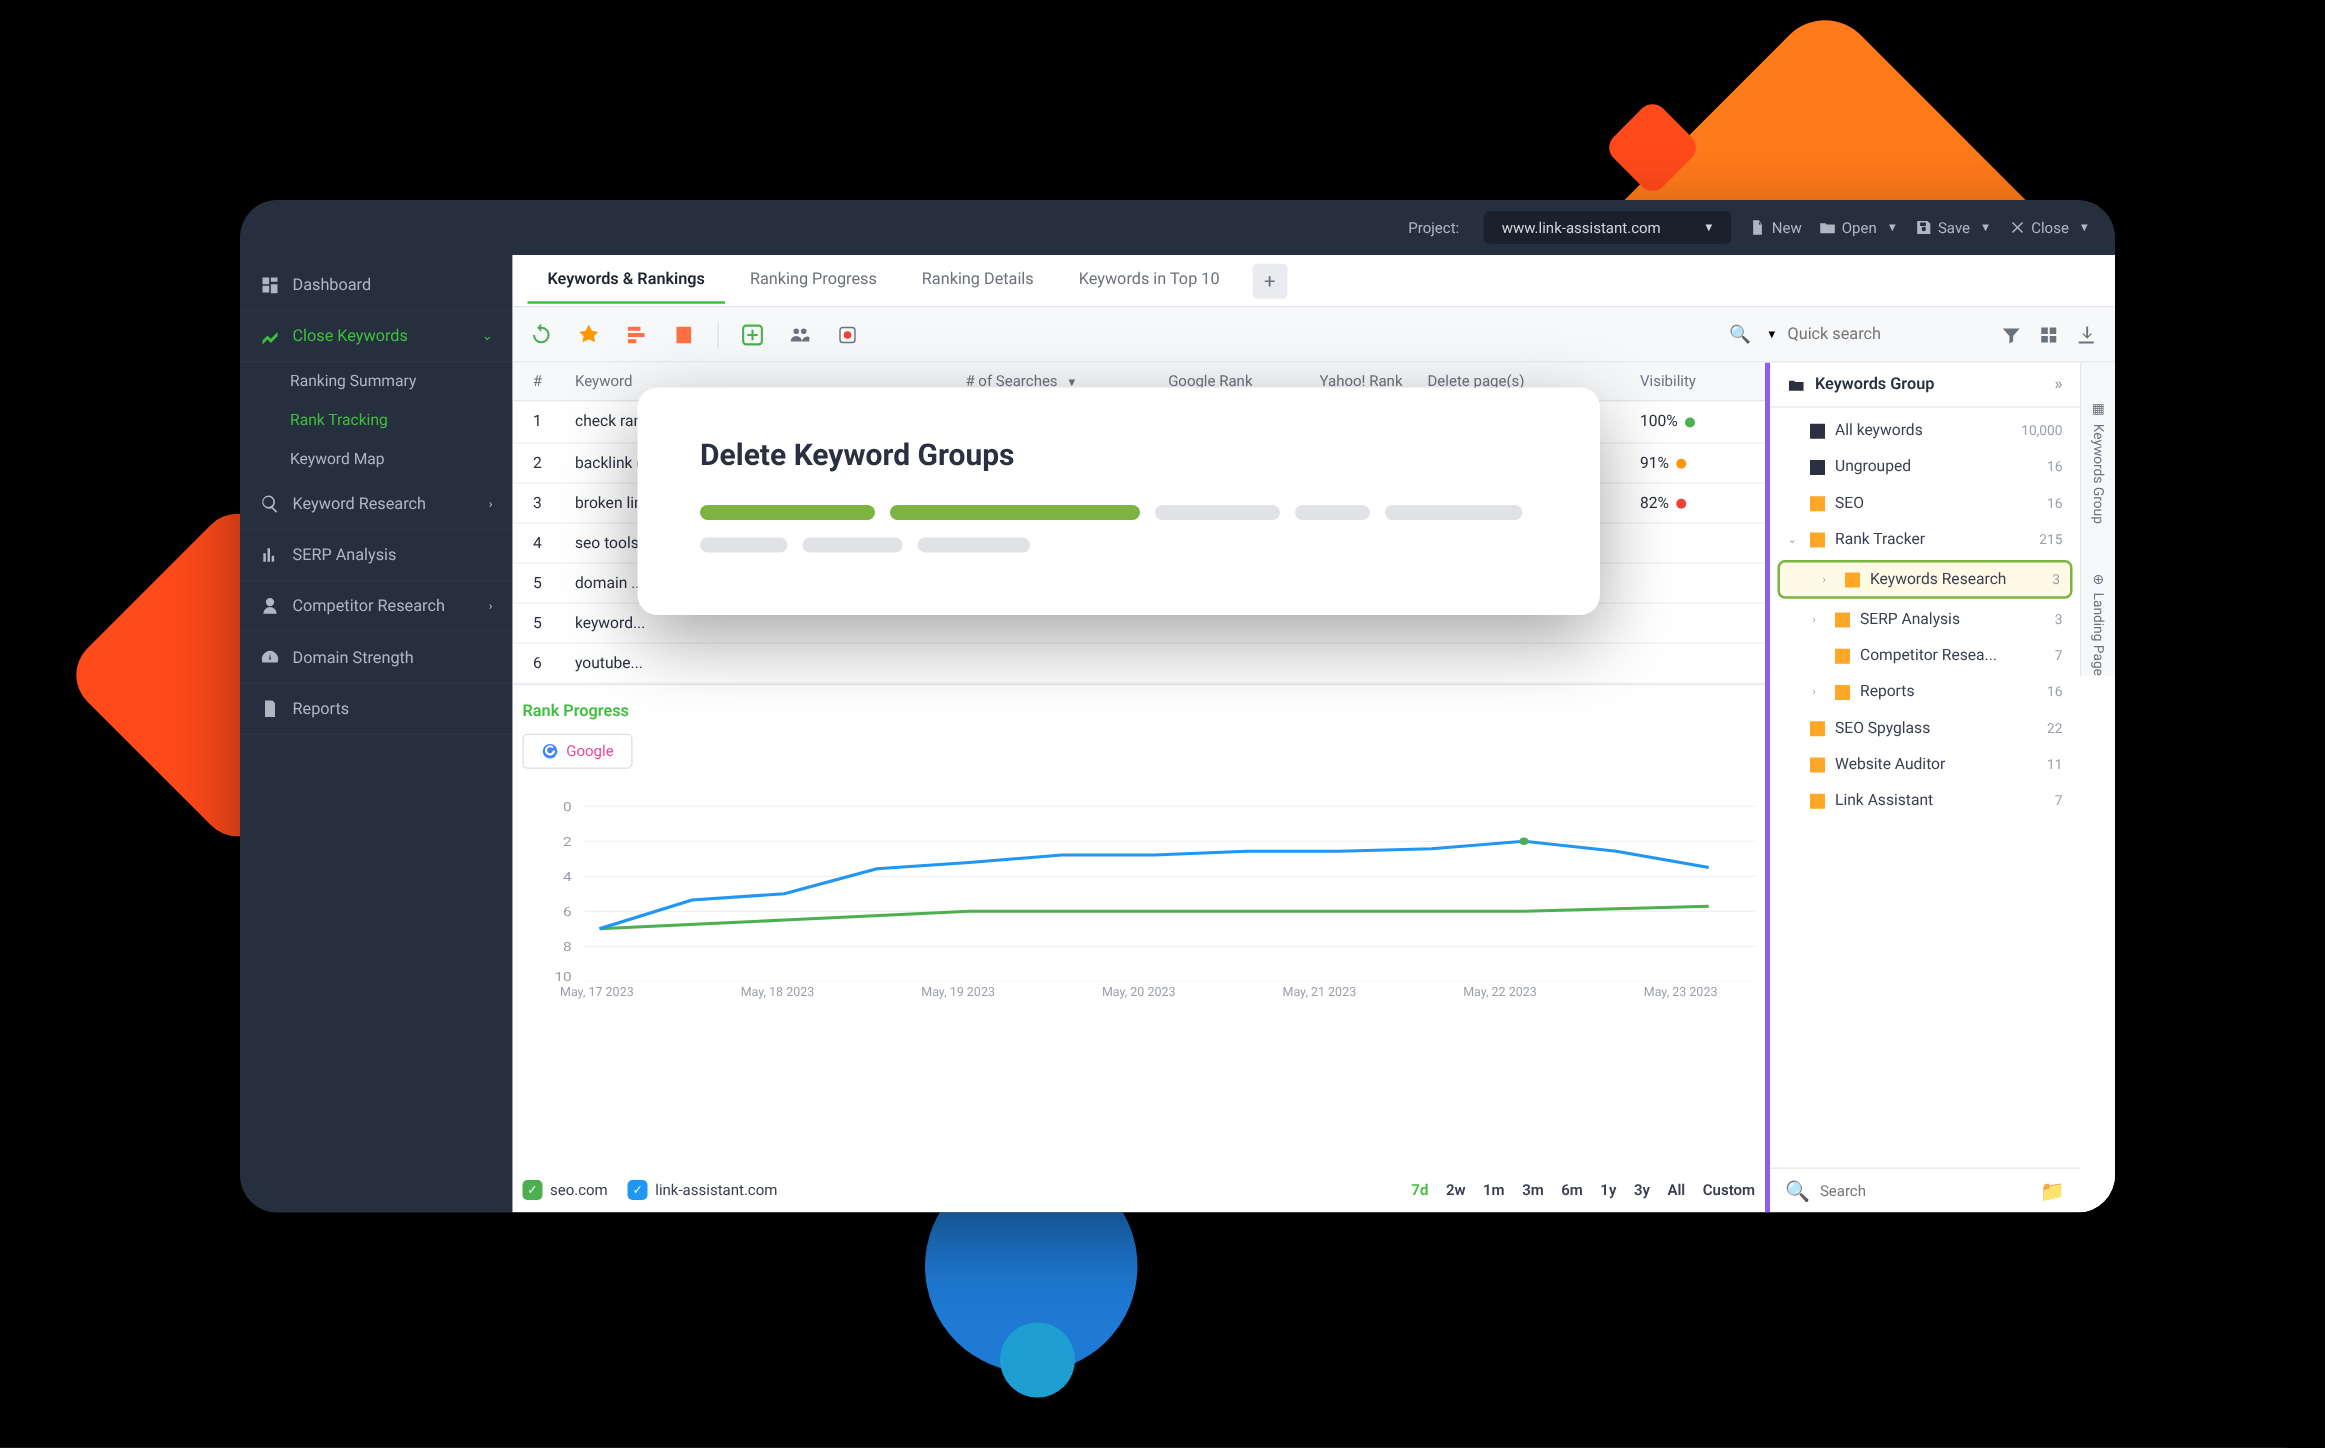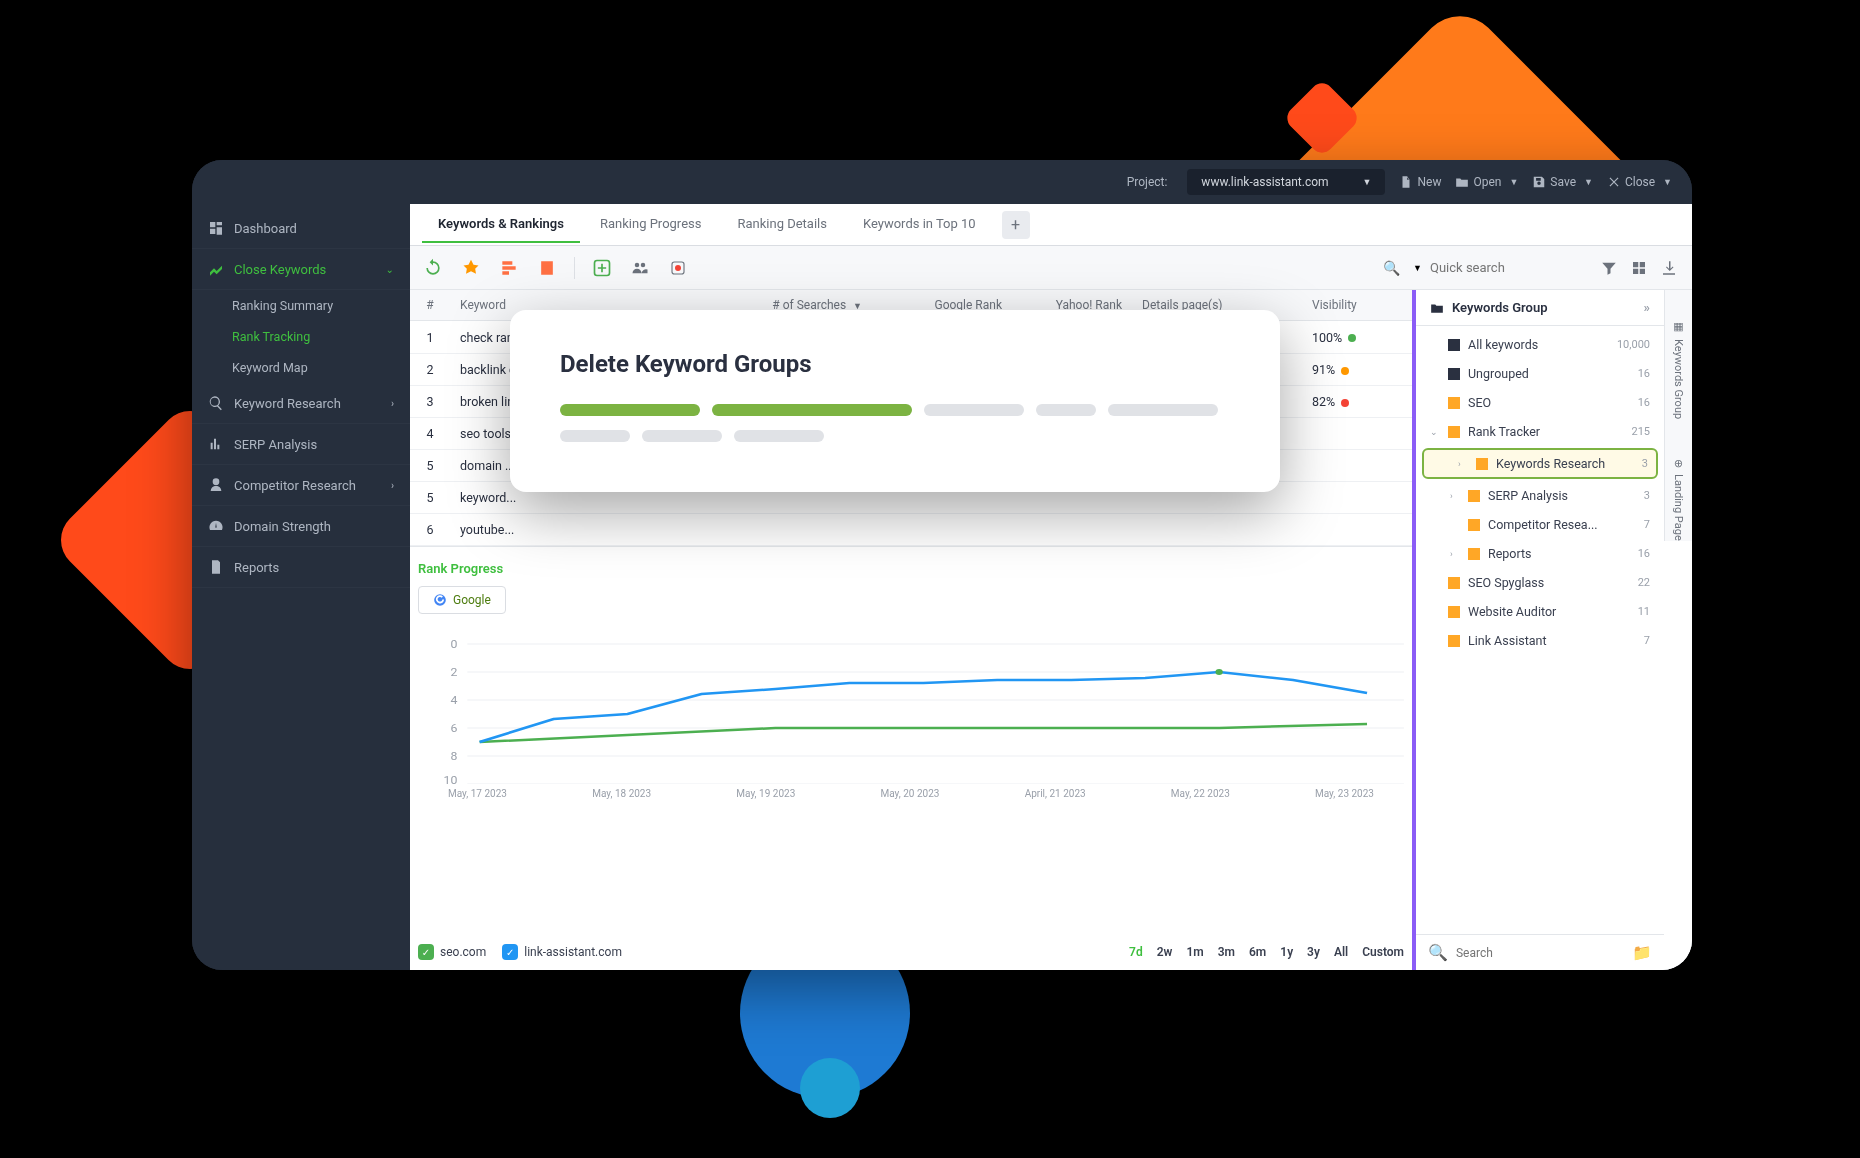--- a/index.html
+++ b/index.html
@@ -65,21 +65,21 @@
 .col-rp{width:170px}
 .col-v{width:110px;text-align:left;padding-right:16px}
 .trow{display:flex;border-bottom:1px solid #eef0f3;font-size:12.5px;color:#2a3040;align-items:center}
 .trow .td a{color:#2a6fd6;text-decoration:none}
 .dot{width:8px;height:8px;border-radius:50%;display:inline-block;margin-left:6px;vertical-align:middle}
 .dot.g{background:#4caf50}.dot.o{background:#ff9800}.dot.r{background:#f44336}
 .crown{color:#c9ccd2;font-size:14px;margin-right:6px}
 .chart-section{flex:1;background:#fff;border-top:1px solid #e3e6ea;padding:14px 8px 10px;display:flex;flex-direction:column}
 .chart-title{font-size:13px;font-weight:600;color:#3fbf3f;margin-bottom:10px}
 .chart-filter{display:flex;margin-bottom:10px}
-.chart-filter .gbtn{border:1px solid #dadde2;padding:6px 14px;font-size:12px;color:#4d7c0f;display:flex;align-items:center;gap:6px;background:#fff;border-radius:4px}
+.chart-filter .gbtn{border:1px solid #dadde2;padding:6px 14px;font-size:12px;color:#ec4899;display:flex;align-items:center;gap:6px;background:#fff;border-radius:4px}
 .chart-area{flex:1;position:relative}
 .chart-svg{width:100%;height:160px}
 .chart-xlabels{display:flex;justify-content:space-between;font-size:10px;color:#9aa0aa;padding:0 30px}
 .chart-footer{display:flex;align-items:center;margin-top:12px;font-size:12px}
 .legend{display:flex;gap:16px}
 .legend .lg{display:flex;align-items:center;gap:6px;color:#3a4050}
 .legend .lg .box{width:16px;height:16px;border-radius:4px;display:flex;align-items:center;justify-content:center;color:#fff;font-size:10px}
 .legend .lg .box.g{background:#4caf50}.legend .lg .box.b{background:#2196f3}
 .ranges{margin-left:auto;display:flex;gap:14px;color:#3a4050;font-weight:600}
 .ranges span{cursor:pointer}
@@ -265,21 +265,21 @@
 
       <div class="content">
         <div class="content-main">
           <div class="table-wrap">
             <div class="thead">
               <div class="th col-n">#</div>
               <div class="th col-kw">Keyword</div>
               <div class="th col-s"><span># of Searches</span> <span class="chev-down">▼</span></div>
               <div class="th col-gr">Google Rank</div>
               <div class="th col-yr">Yahoo! Rank</div>
-              <div class="th col-rp">Details page(s)</div>
+              <div class="th col-rp">Delete page(s)</div>
               <div class="th col-v">Visibility</div>
             </div>
             <div id="tbody">
                 <div class="trow">
                   <div class="td col-n">1</div>
                   <div class="td col-kw">check rankings</div>
                   <div class="td col-s">1,200</div>
                   <div class="td col-gr"><span class="crown">♛</span>100</div>
                   <div class="td col-yr">92</div>
                   <div class="td col-rp"><a href="#">www.l-a.com</a></div>
@@ -373,21 +373,21 @@
                 </g>
                 <polyline fill="none" stroke="#4caf50" stroke-width="2.5" points="50,118 170,111 290,104 410,104 530,104 650,104 770,100"></polyline>
                 <polyline fill="none" stroke="#2196f3" stroke-width="2.5" points="50,118 110,95 170,90 230,70 290,65 350,59 410,59 470,56 530,56 590,54 650,48 710,56 770,69"></polyline>
                 <circle cx="650" cy="48" r="3" fill="#4caf50"></circle>
               </svg>
               <div class="chart-xlabels">
                 <span>May, 17 2023</span>
                 <span>May, 18 2023</span>
                 <span>May, 19 2023</span>
                 <span>May, 20 2023</span>
-                <span>April, 21 2023</span>
+                <span>May, 21 2023</span>
                 <span>May, 22 2023</span>
                 <span>May, 23 2023</span>
               </div>
             </div>
             <div class="chart-footer">
               <div class="legend">
                 <div class="lg">
                     <span class="box g">✓</span>
                     <span>seo.com</span>
                   </div>

